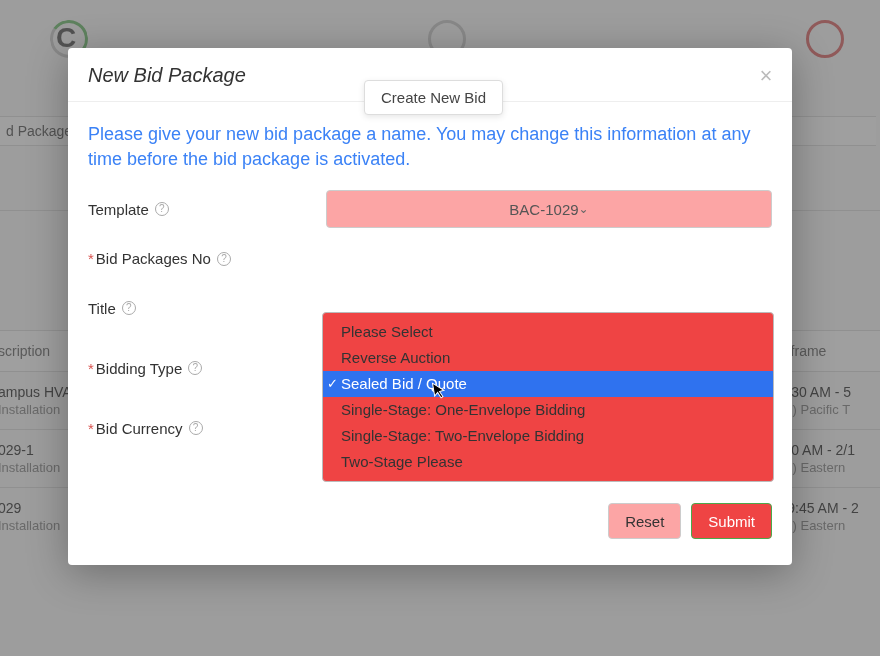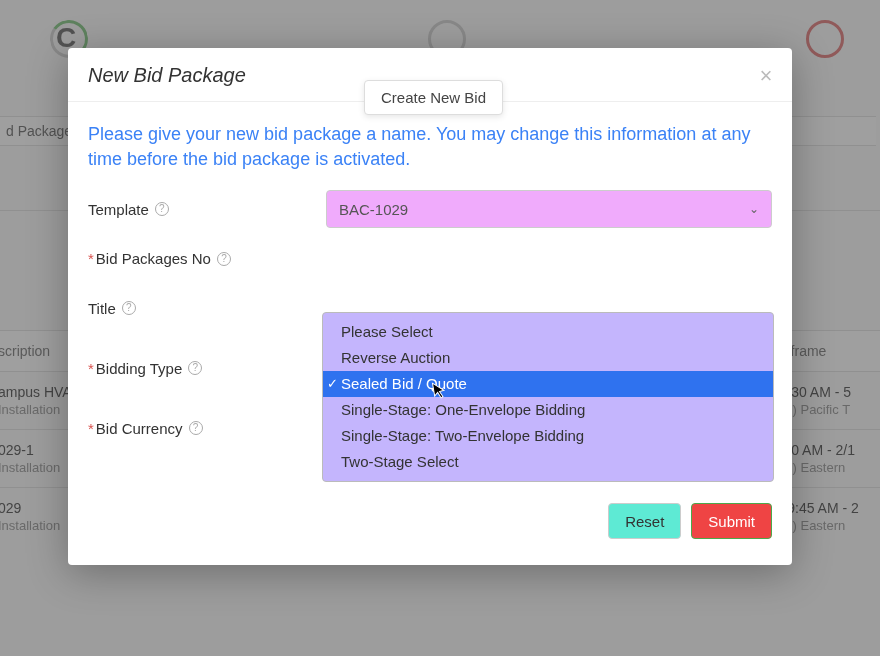--- a/index.html
+++ b/index.html
@@ -171,57 +171,57 @@
       flex: 1;
     }
     .select-box, .text-input {
       width: 100%;
       height: 38px;
       border: 1px solid #ccc;
       border-radius: 4px;
       padding: 2px 12px;
       font-size: 15px;
       color: #555;
-      background: #f0abfc;
+      background: #fca5a5;
       display:flex;
       align-items:center;
-      justify-content:space-between;
+      justify-content:center;
     }
     .select-box .chev {
       font-size: 12px;
       color: #666;
     }
     .modal-footer {
       padding: 14px 20px 18px;
       display: flex;
       justify-content: flex-end;
       gap: 10px;
     }
     .btn {
       height: 36px;
       padding: 0 16px;
       border-radius: 4px;
       font-size: 15px;
       cursor: pointer;
       border: 1px solid #ccc;
-      background: #5eead4;
+      background: #fca5a5;
       color: #333;
     }
     .btn-success {
       background: #ef4444;
       border-color: #4ca84c;
       color: #fff;
     }
     
     .dropdown-list {
       position: absolute;
       left: 254px;
       top: 264px;
       width: 452px;
-      background: #c4b5fd;
+      background: #ef4444;
       border: 1px solid #bbb;
       border-radius: 4px;
       padding: 6px 0;
     }
     .dropdown-list .opt {
       padding: 2px 18px;
       font-size: 15px;
       color: #333;
       line-height: 22px;
       cursor: pointer;
@@ -367,21 +367,21 @@
 
   <div class="dropdown-list">
     <div class="opt">Please Select</div>
     <div class="opt">Reverse Auction</div>
     <div class="opt selected">
       <span class="check">✓</span>
       <span>Sealed Bid / Quote</span>
     </div>
     <div class="opt">Single-Stage: One-Envelope Bidding</div>
     <div class="opt">Single-Stage: Two-Envelope Bidding</div>
-    <div class="opt">Two-Stage Select</div>
+    <div class="opt">Two-Stage Please</div>
   </div>
 </div>
 
 <div class="cursor">
   <svg width="14" height="18" viewBox="0 0 14 18">
     <path d="M1 1 L1 14 L4.5 11 L7 17 L9 16 L6.5 10.5 L11 10 Z" fill="#000" stroke="#fff" stroke-width="1"></path>
   </svg>
 </div>
 
 </body></html>

